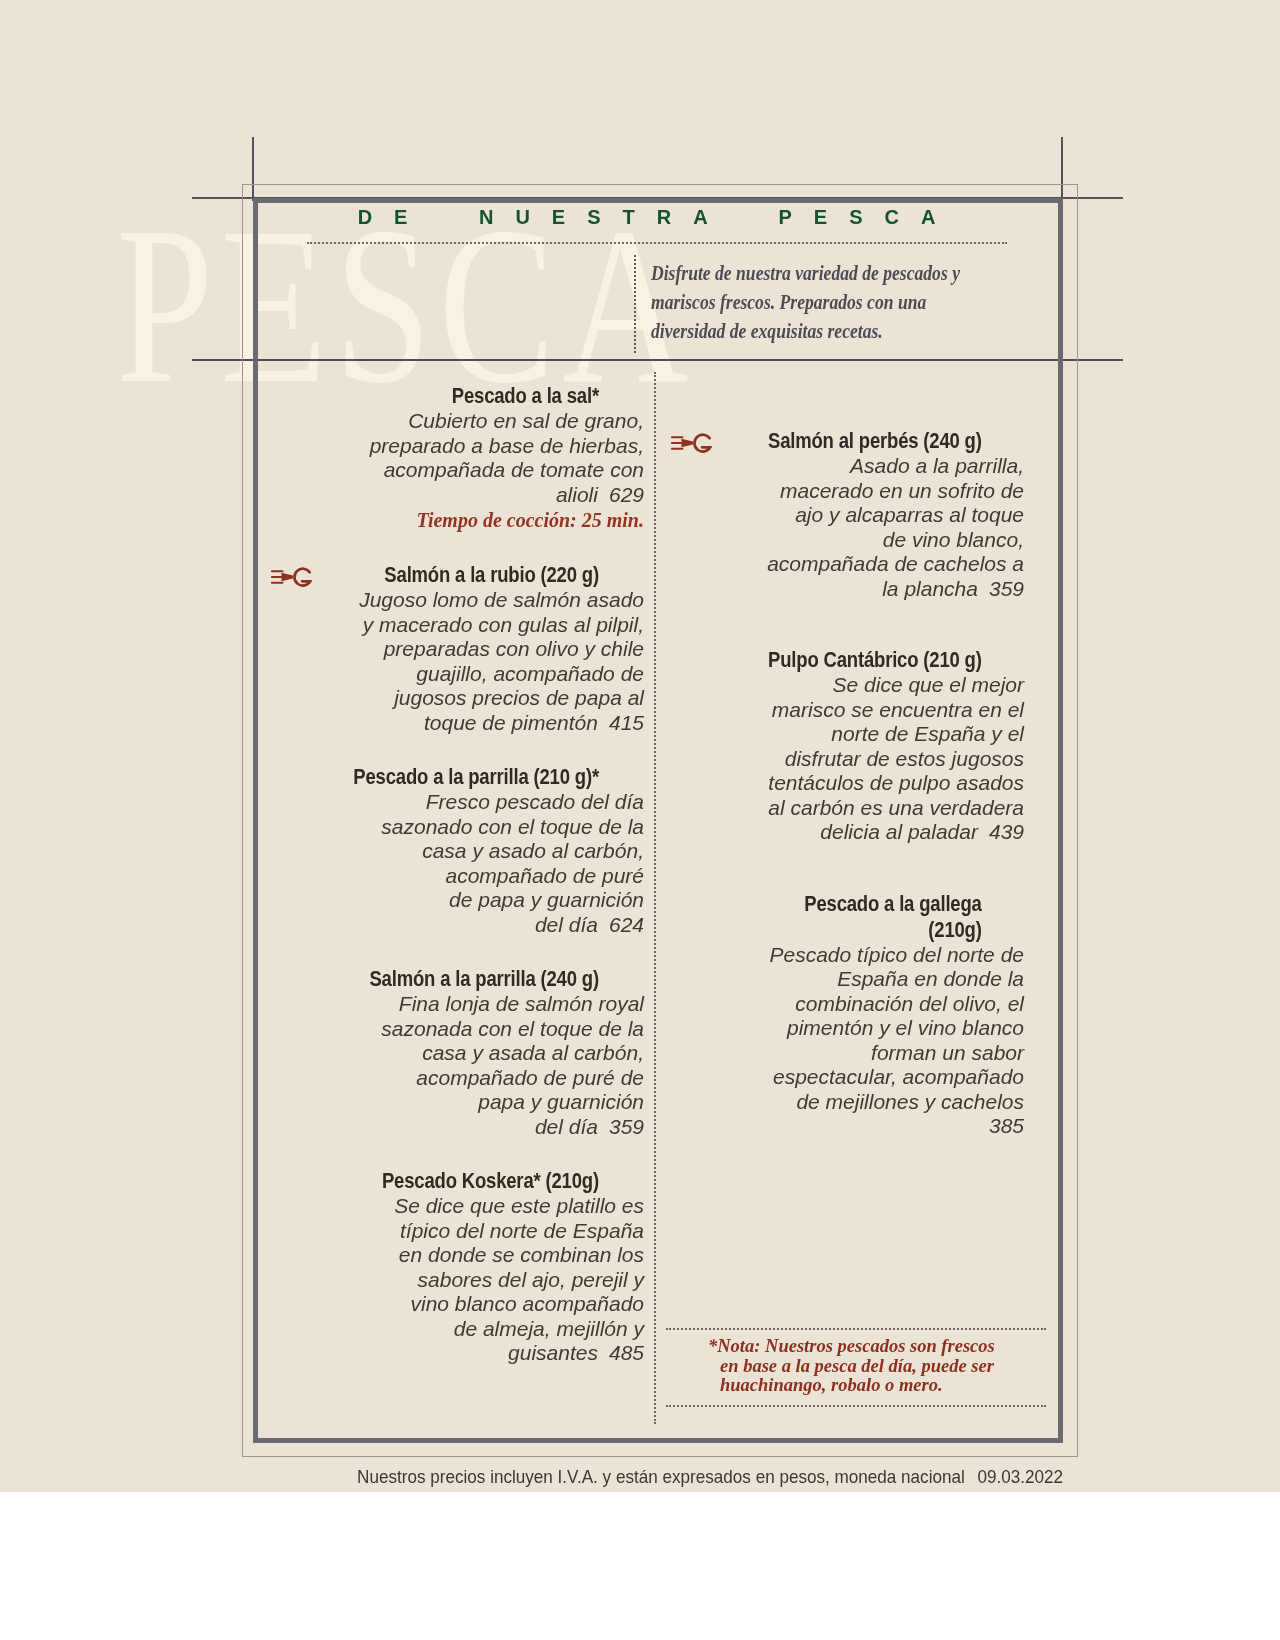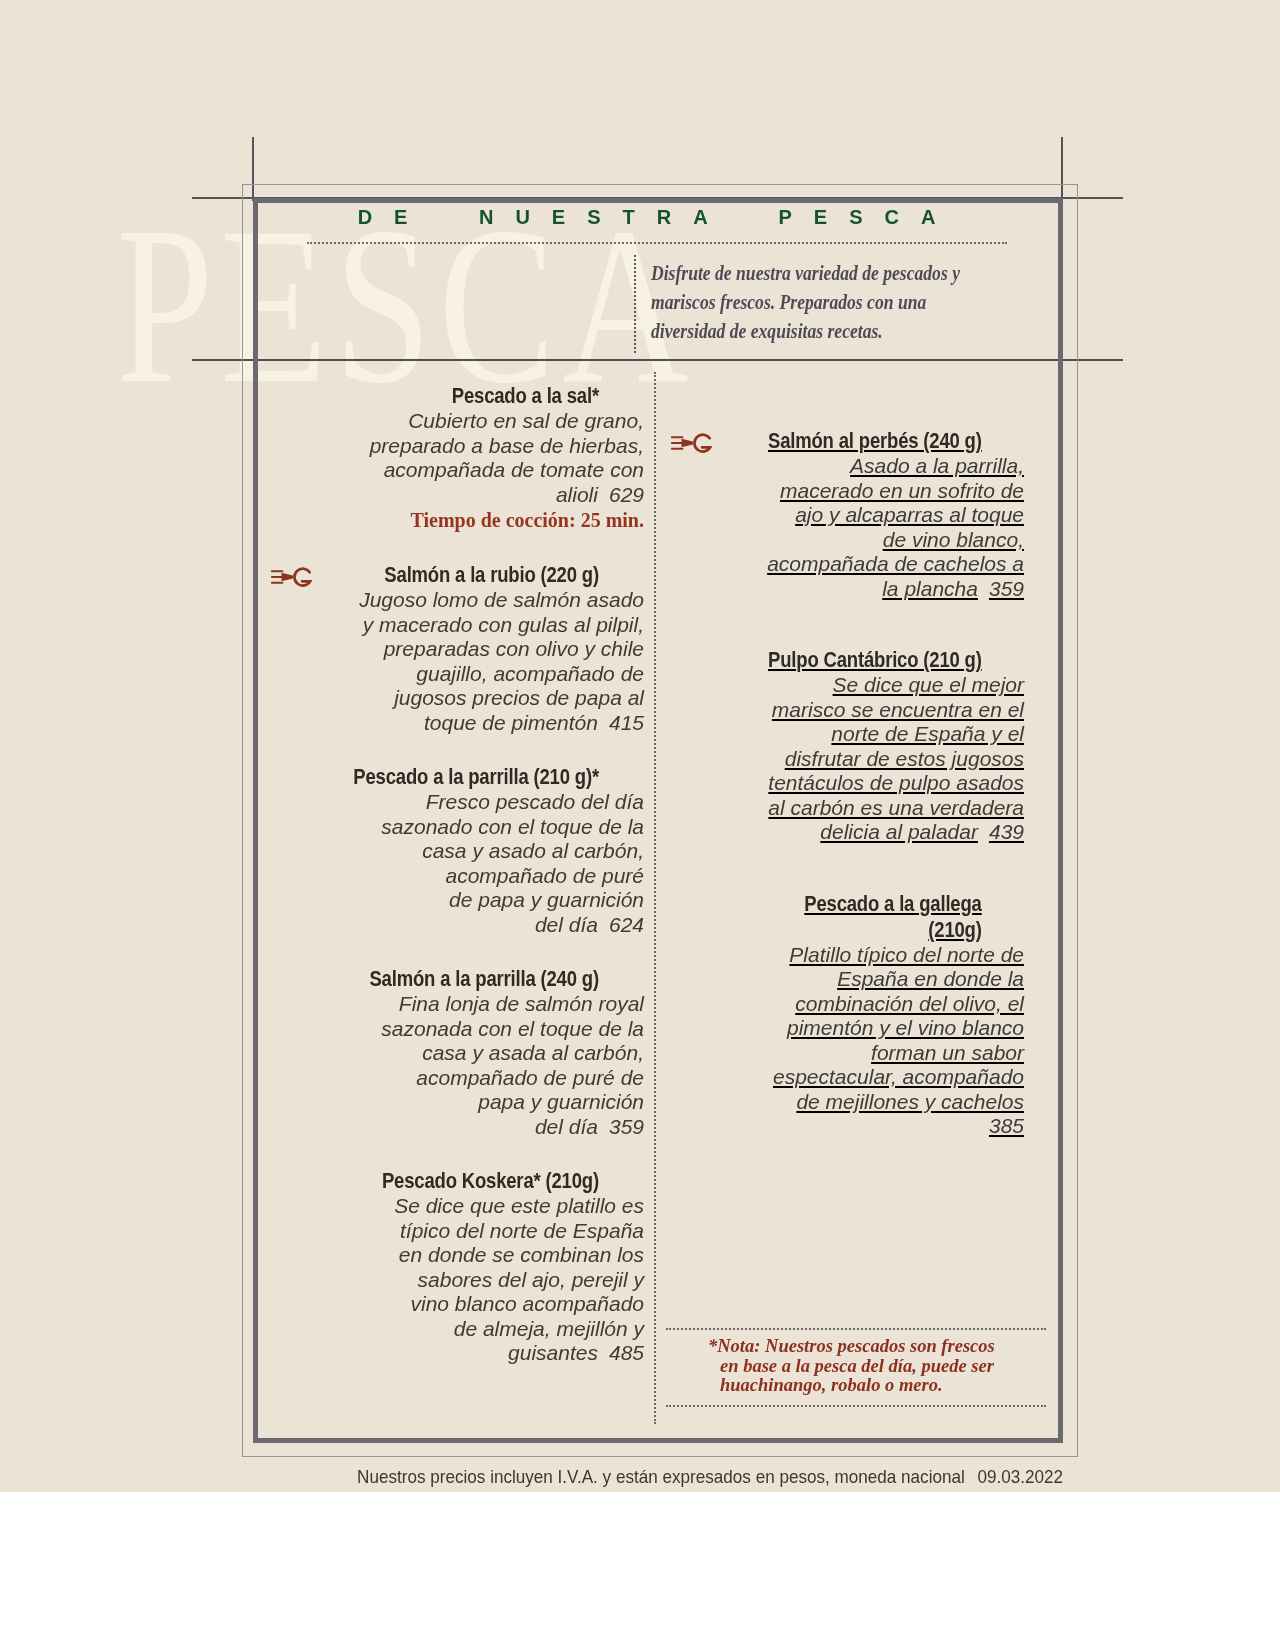--- a/index.html
+++ b/index.html
@@ -43,34 +43,34 @@
     font-size:20px;line-height:29px;color:#4e4b54;white-space:pre;
     transform:scaleX(0.88);transform-origin:left top;
   }
   
   .col{position:absolute;}
   .col-left{left:322px;top:383px;width:322px;}
   .col-right{left:722px;top:428px;width:302px;}
   .column-divider{position:absolute;left:654px;top:372px;width:0;height:1052px;
     border-left:2px dotted #6b675e;}
   .item{position:relative;margin-bottom:29px;text-align:right;}
-  .col-right .item{margin-bottom:46px;text-decoration:underline;}
+  .col-right .item{margin-bottom:46px;}
   .item-title{
     margin:0;font-size:21.5px;font-weight:bold;line-height:26px;
     color:#2f2a23;letter-spacing:-0.2px;white-space:pre;
     transform:scaleX(0.86);transform-origin:left top;
   }
   .item-desc{
     margin:0;font-style:italic;font-size:21px;line-height:24.5px;
     color:#3f3a33;white-space:pre;
   }
   .price{margin-left:11px;font-style:italic;}
   .cook-time{
     margin:1px 0 0 0;font-family:"Liberation Serif", serif;
-    font-weight:bold;font-size:20px;line-height:25px;
+    font-style:italic;font-weight:bold;font-size:20px;line-height:25px;
     color:#943421;white-space:pre;
   }
   .dish-icon{position:absolute;left:-52px;top:3px;width:44px;height:24px;}
   .dish-icon svg{display:block;width:44px;height:24px;}
   
   .note-box{
     position:absolute;left:666px;top:1328px;width:380px;box-sizing:border-box;
     border-top:2px dotted #6b675e;border-bottom:2px dotted #6b675e;
     padding:7px 6px 9px 54px;
   }
@@ -203,21 +203,21 @@
 norte de España y el
 disfrutar de estos jugosos
 tentáculos de pulpo asados
 al carbón es una verdadera
 delicia al paladar</span><span class="price">439</span></p>
     </div>
 
     <div class="item">
       <h3 class="item-title">Pescado a la gallega
 (210g)</h3>
-      <p class="item-desc"><span>Platillo típico del norte de
+      <p class="item-desc"><span>Pescado típico del norte de
 España en donde la
 combinación del olivo, el
 pimentón y el vino blanco
 forman un sabor
 espectacular, acompañado
 de mejillones y cachelos
 </span><span class="price">385</span></p>
     </div>
 
   </div>

